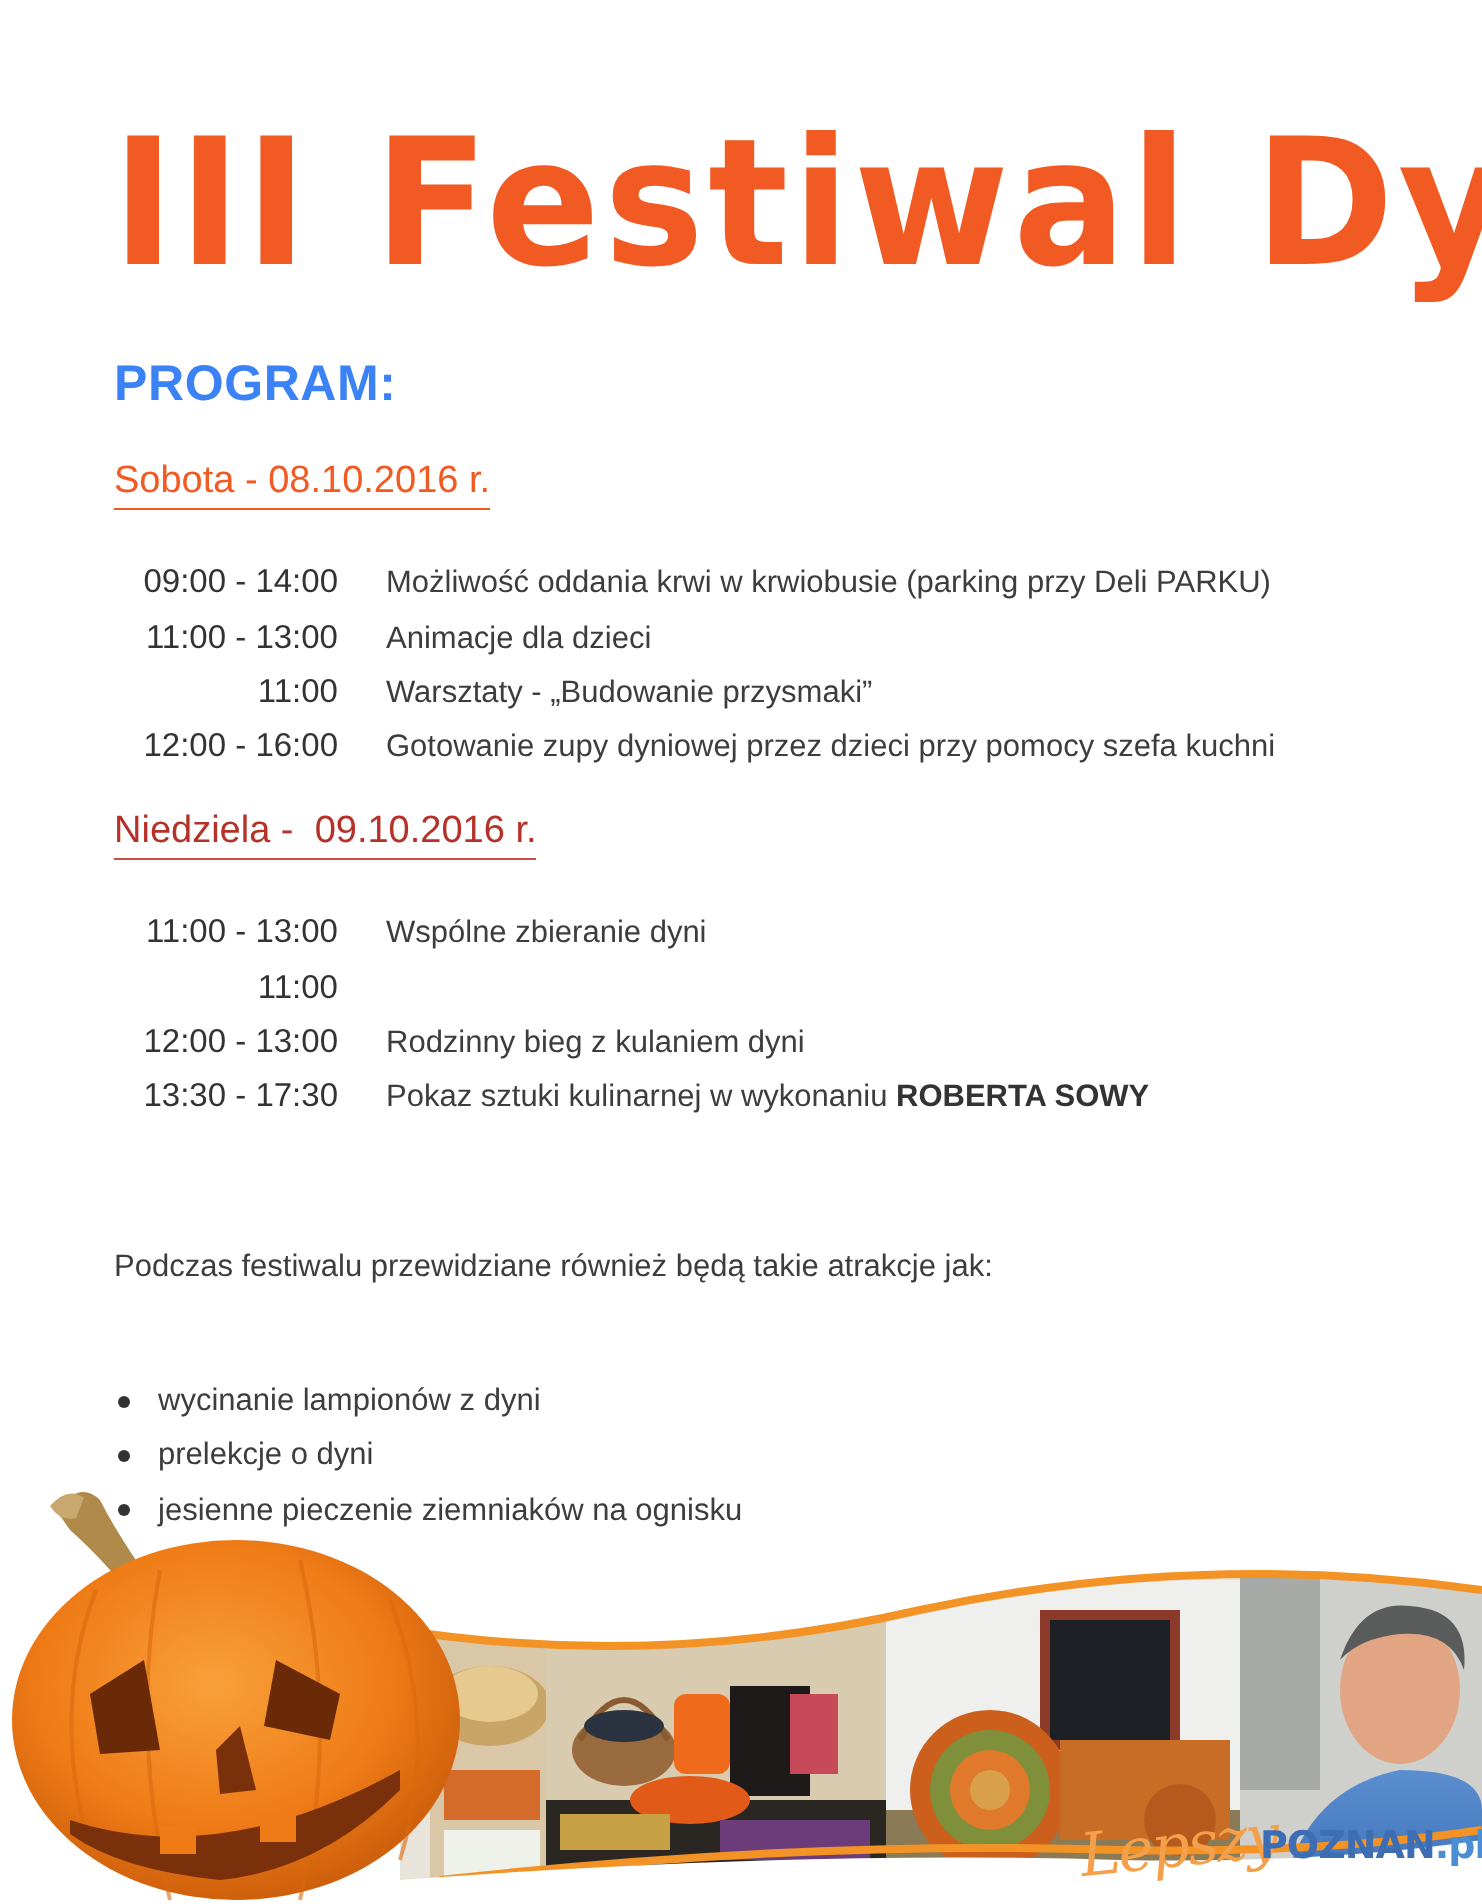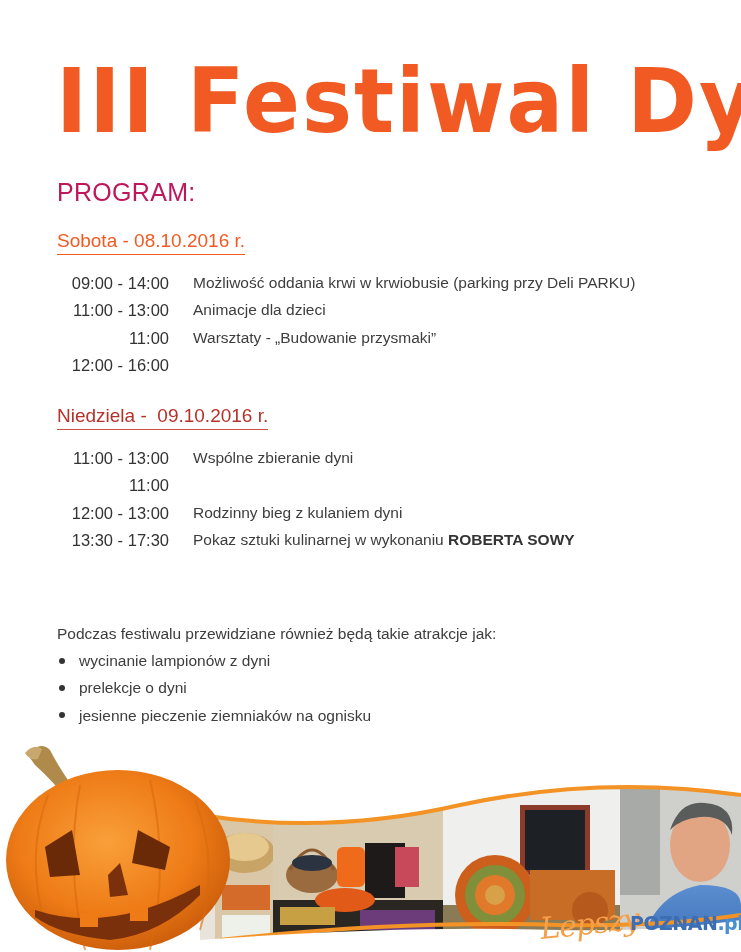--- a/index.html
+++ b/index.html
@@ -17,44 +17,44 @@
       line-height: 110px;
       letter-spacing: 2px;
       color: #f15a22;
       transform: scaleY(1.05);
       transform-origin: left top;
       white-space: nowrap;
     }
 
     .program-heading {
       position: absolute; left: 57px; top: 178px;
-      font-size: 25px; font-weight: normal; color: #be185d; letter-spacing: 0.3px;
+      font-size: 25px; font-weight: bold; color: #3b82f6; letter-spacing: 0.3px;
     }
 
     .day-heading {
       position: absolute; left: 57px;
       font-size: 19px;
       padding-bottom: 2px;
       border-bottom: 1.5px solid;
       white-space: nowrap;
     }
     .day-sat { top: 230px; color: #f15a22; border-color: #f15a22; }
     .day-sun { top: 405px; color: #b5322a; border-color: #c9504a; white-space: pre; }
 
     .schedule { position: absolute; left: 57px; width: 680px; }
     .schedule-sat { top: 274px; }
     .schedule-sun { top: 449px; }
-    .row { display: flex; height: 27.3px; align-items: flex-start; font-size: 16.5px; }
+    .row { display: flex; height: 27.3px; align-items: flex-end; font-size: 16.5px; }
     .time { width: 112px; text-align: right; color: #333333; white-space: nowrap; }
     .desc { margin-left: 24px; color: #3d3d3d; white-space: nowrap; font-size: 15.5px; }
     .desc b { font-weight: bold; color: #333; }
 
     .attractions { position: absolute; left: 57px; top: 620px; width: 680px; }
     .attractions-intro { font-size: 15.5px; color: #3d3d3d; height: 27px; line-height: 27px; white-space: nowrap; }
-    .bullets { list-style: none; }
+    .bullets { list-style: none; margin-top: 40px; }
     .bullets li { height: 27.3px; line-height: 27.3px; font-size: 15.5px; color: #3d3d3d; display: flex; align-items: center; }
     .bullet-dot { width: 6px; height: 6px; border-radius: 50%; background: #333; margin-left: 2px; margin-right: 14px; }
 
     
     .banner { position: absolute; left: 0; top: 735px; width: 741px; height: 217px; }
     .banner svg { position: absolute; left: 0; top: 0; }
 
     .logo {
       position: absolute; left: 540px; top: 906px; height: 40px; width: 200px;
     }
@@ -89,20 +89,21 @@
   <div class="row">
     <span class="time">11:00 - 13:00</span>
     <span class="desc">Animacje dla dzieci</span>
   </div>
   <div class="row">
     <span class="time">11:00</span>
     <span class="desc">Warsztaty - „Budowanie przysmaki”</span>
   </div>
   <div class="row">
     <span class="time">12:00 - 16:00</span>
+    <span class="desc">Gotowanie zupy dyniowej przez dzieci przy pomocy szefa kuchni</span>
   </div>
 </div>
 
 <div class="day-heading day-sun">Niedziela -  09.10.2016 r.</div>
 <div class="schedule schedule-sun">
   <div class="row">
     <span class="time">11:00 - 13:00</span>
     <span class="desc">Wspólne zbieranie dyni</span>
   </div>
   <div class="row">

